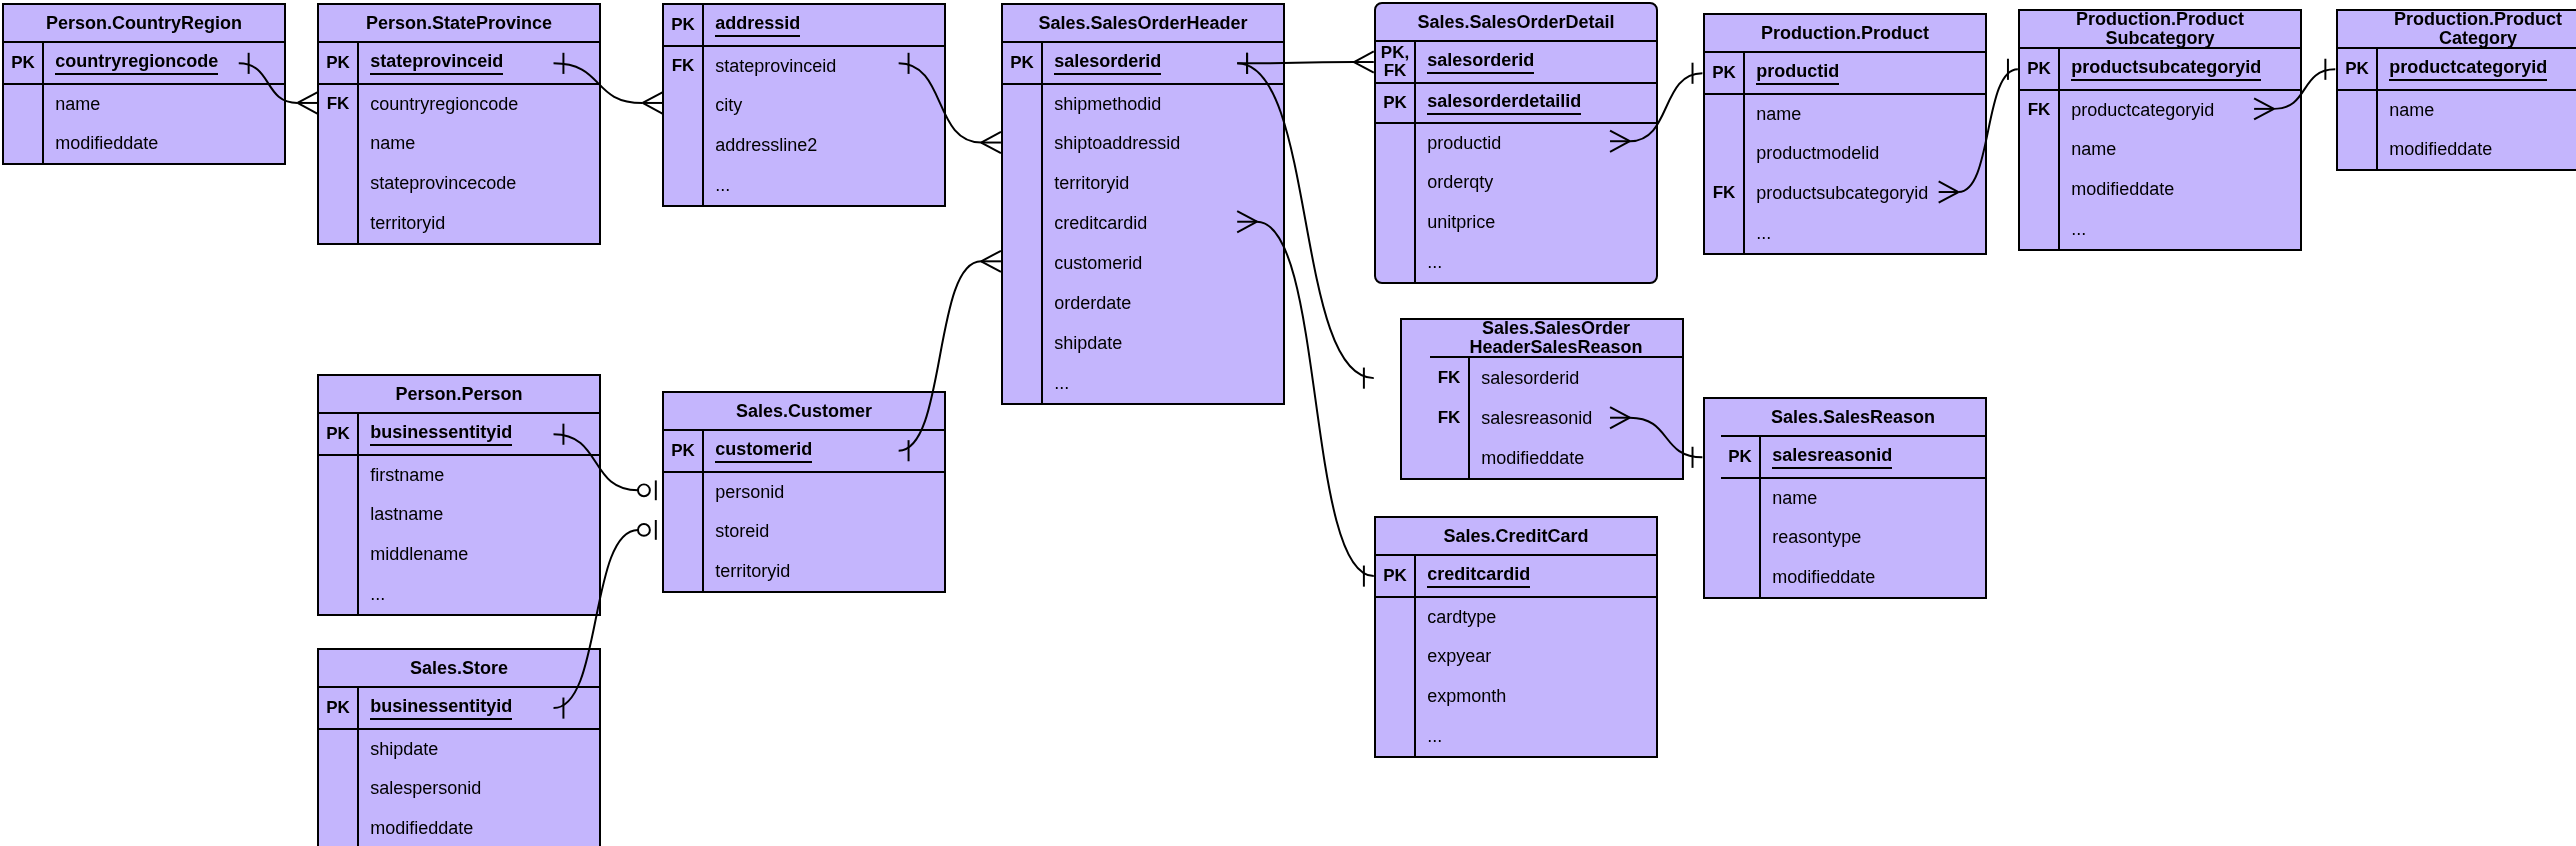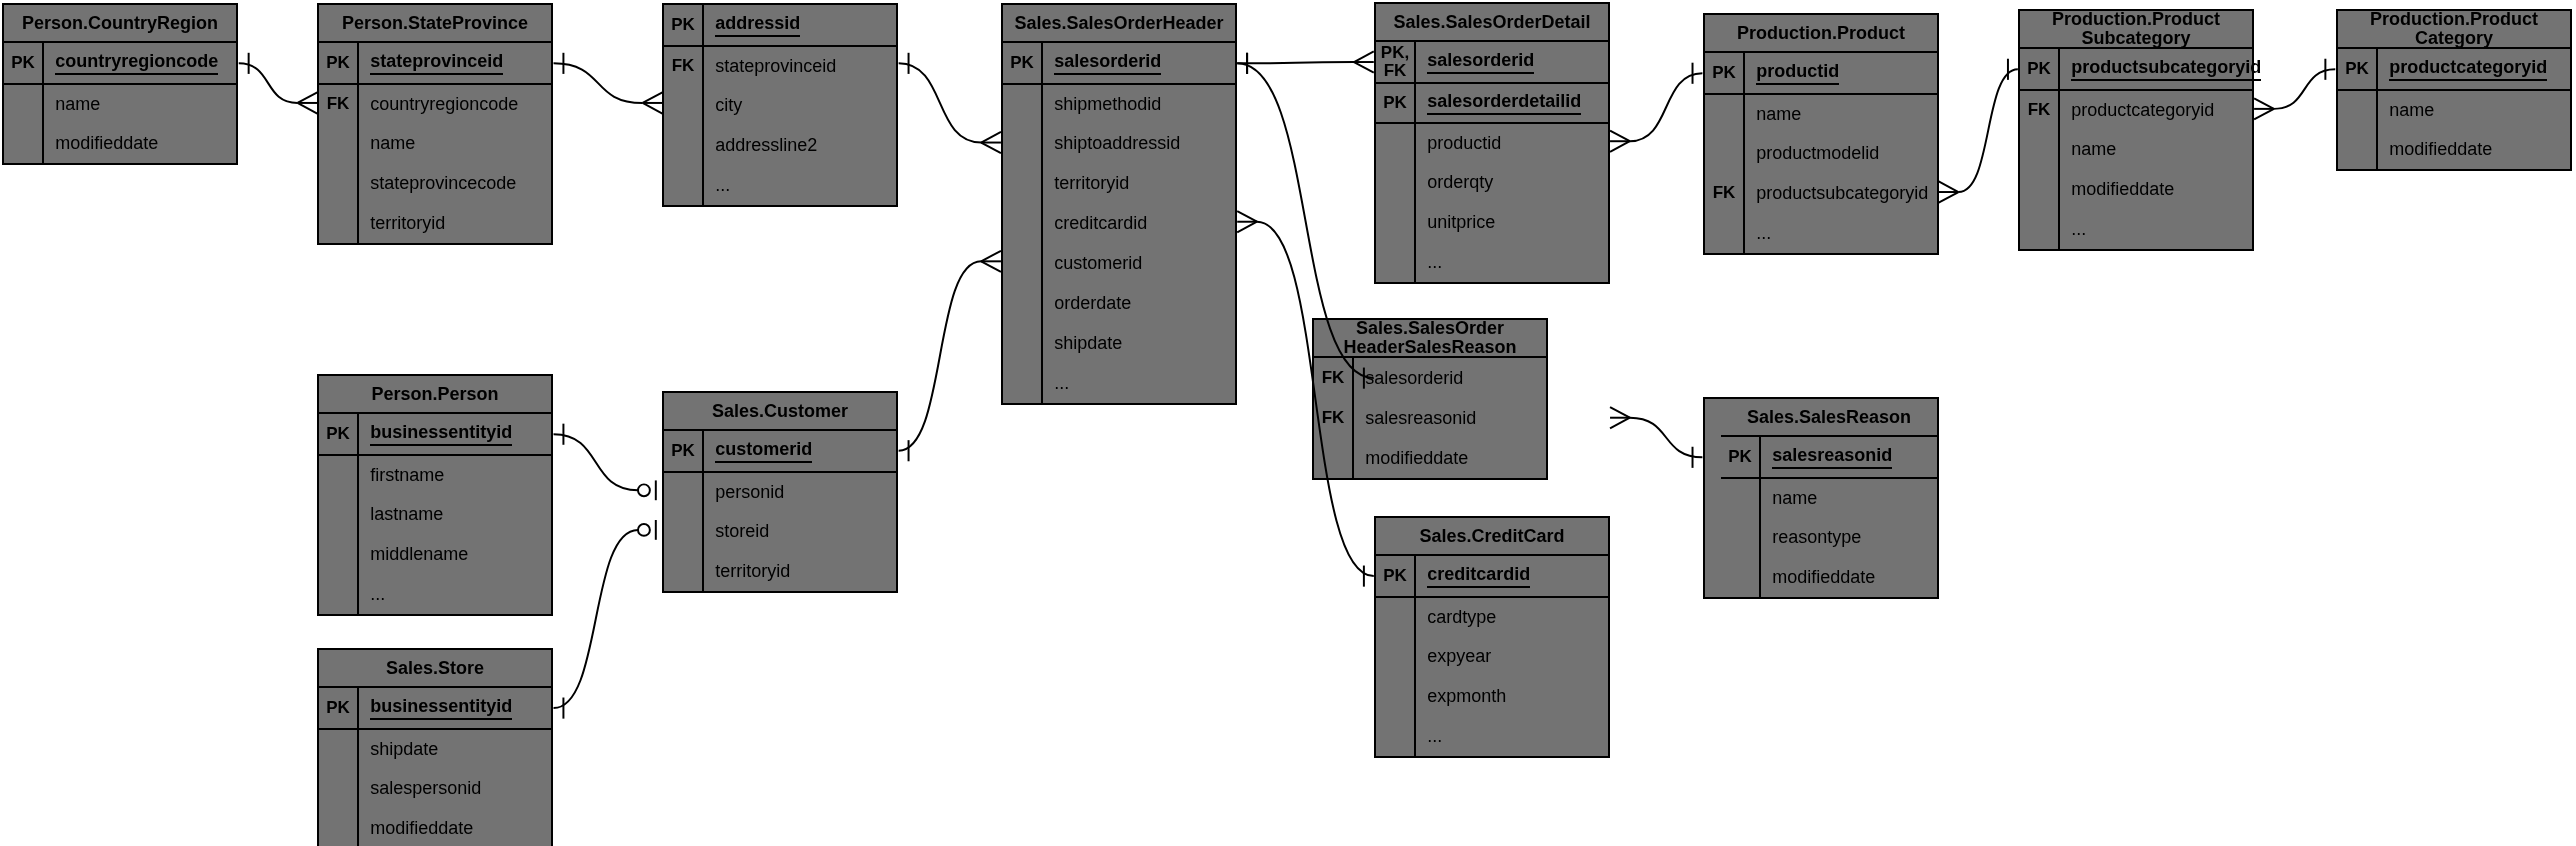--- a/index.html
+++ b/index.html
@@ -1,20 +1,20 @@
 <!DOCTYPE html>
 <html style="font-size:10.6px"><head>
 <meta charset="utf-8">
 <style>
   html,body{margin:0;padding:0;background:#ffffff;}
   body{width:2576px;height:846px;position:relative;overflow:hidden;
        font-family:"Liberation Sans",sans-serif;color:#000;}
   #canvas{position:absolute;left:0;top:0;width:2576px;height:846px;}
   #edge-layer{position:absolute;left:0;top:0;pointer-events:none;}
-  .entity{position:absolute;width:236px;background:#737373;border:2px solid #000;
+  .entity{position:absolute;width:284px;background:#c4b5fd;border:2px solid #000;
           box-sizing:border-box;}
   .entity-title{height:38px;box-sizing:border-box;border-bottom:2px solid #000;
           display:flex;flex-direction:column;align-items:center;justify-content:center;
           font-weight:bold;font-size:18px;line-height:19px;text-align:center;}
   .erow{height:40px;box-sizing:border-box;display:flex;align-items:stretch;}
   .erow.divider{border-top:2px solid #000;}
   .key-cell{width:40px;flex:none;box-sizing:border-box;border-right:2px solid #000;
           display:flex;align-items:center;justify-content:center;
           font-weight:bold;font-size:17px;line-height:18px;white-space:pre-line;text-align:center;}
   .field-cell{flex:1;display:flex;align-items:center;padding-left:11.2px;font-size:18px;}
@@ -166,21 +166,21 @@
           <span>shipdate</span>
         </div>
       </div>
       <div class="erow">
         <div class="key-cell"></div>
         <div class="field-cell">
           <span>...</span>
         </div>
       </div>
     </div>
-    <div class="entity" style="left: 1374px; top: 2px;">
+    <div class="entity" style="left: 1374px; top: 2px; border-radius: 8px;">
       <div class="entity-title">
         <span>Sales.SalesOrderDetail</span>
       </div>
       <div class="erow">
         <div class="key-cell">PK,
 FK</div>
         <div class="field-cell">
           <span class="pk">salesorderid</span>
         </div>
       </div>
@@ -367,21 +367,21 @@
           <span>storeid</span>
         </div>
       </div>
       <div class="erow">
         <div class="key-cell"></div>
         <div class="field-cell">
           <span>territoryid</span>
         </div>
       </div>
     </div>
-    <div class="entity" style="left: 1312px; top: 318px;">
+    <div class="entity" style="left: 1400px; top: 318px; padding-left: 28px;">
       <div class="entity-title">
         <span>Sales.SalesOrder</span>
         <span>HeaderSalesReason</span>
       </div>
       <div class="erow">
         <div class="key-cell">FK</div>
         <div class="field-cell">
           <span>salesorderid</span>
         </div>
       </div>

